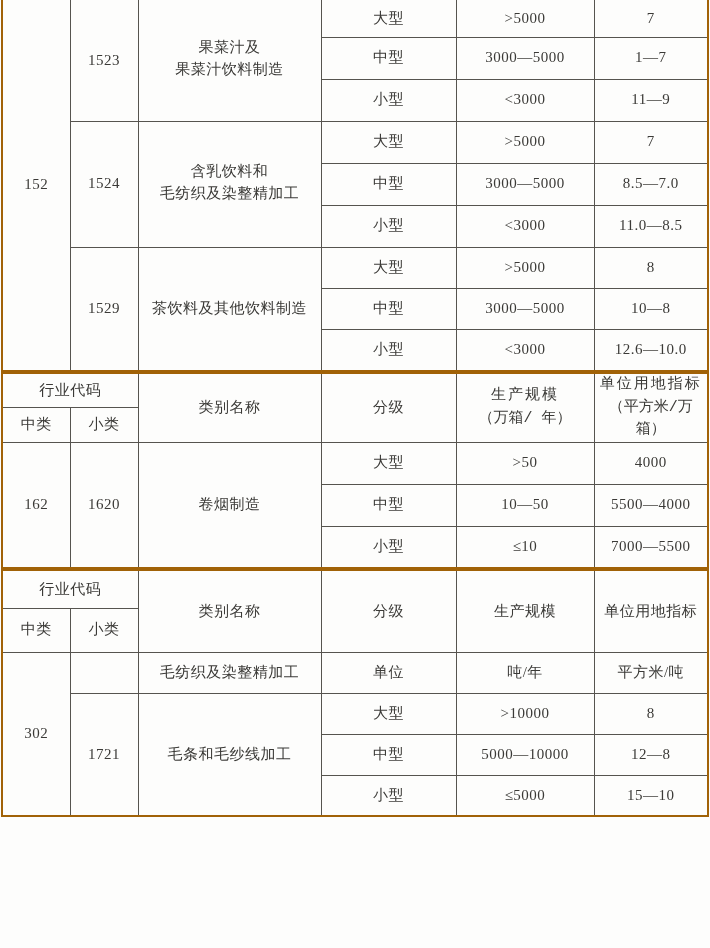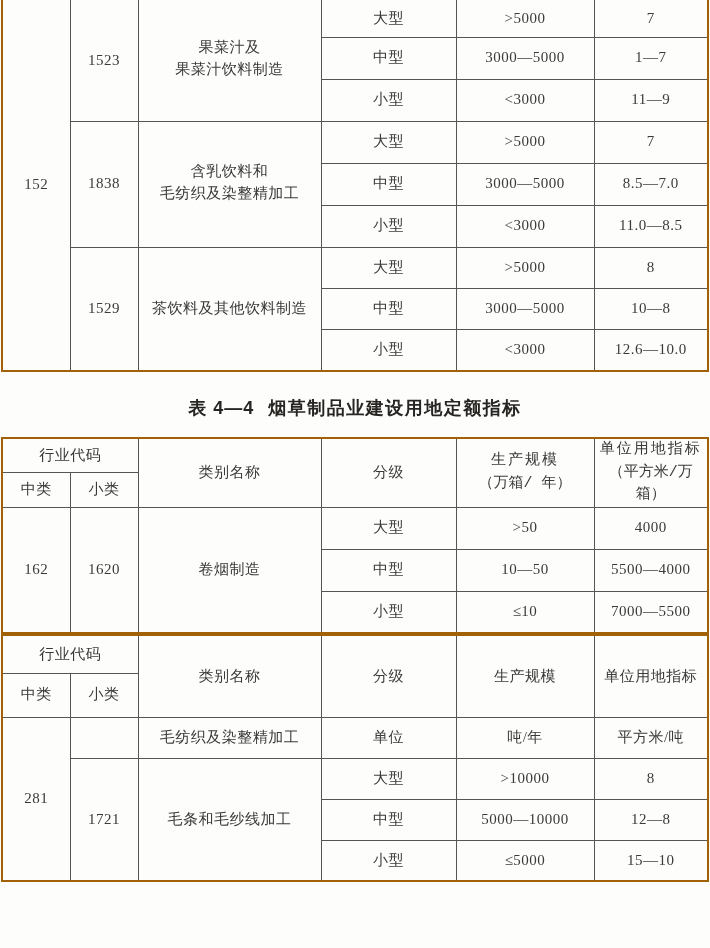--- a/index.html
+++ b/index.html
@@ -86,21 +86,21 @@
       <td>中型</td>
       <td>3000—5000</td>
       <td>1—7</td>
     </tr>
     <tr class="h42">
       <td>小型</td>
       <td>&lt;3000</td>
       <td>11—9</td>
     </tr>
     <tr class="h42">
-      <td rowspan="3">1838</td>
+      <td rowspan="3">1524</td>
       <td rowspan="3" class="two-line">
         <div>含乳饮料和</div>
         <div>毛纺织及染整精加工</div>
       </td>
       <td>大型</td>
       <td>&gt;5000</td>
       <td>7</td>
     </tr>
     <tr class="h42">
       <td>中型</td>
@@ -125,23 +125,20 @@
       <td>10—8</td>
     </tr>
     <tr class="h42">
       <td>小型</td>
       <td>&lt;3000</td>
       <td>12.6—10.0</td>
     </tr>
   </tbody>
     </table>
 
-  <div class="section-title t44-title">
-    <span class="title-label">表 4—4</span><span>烟草制品业建设用地定额指标</span>
-  </div>
 
   <table class="tbl">
     <colgroup>
       <col style="width:68px">
         <col style="width:68px">
         <col style="width:183px">
       <col style="width:135px">
         <col style="width:138px">
         <col style="width:114px">
     </colgroup>
@@ -200,21 +197,21 @@
       <td rowspan="2" class="hdr">类别名称</td>
       <td rowspan="2" class="hdr">分级</td>
       <td rowspan="2" class="hdr">生产规模</td>
       <td rowspan="2" class="hdr">单位用地指标</td>
     </tr>
     <tr class="h44">
       <td class="hdr">中类</td>
       <td class="hdr">小类</td>
     </tr>
     <tr class="h41">
-      <td rowspan="4">281</td>
+      <td rowspan="4">302</td>
       <td></td>
       <td>毛纺织及染整精加工</td>
       <td>单位</td>
       <td>吨/年</td>
       <td>平方米/吨</td>
     </tr>
     <tr class="h41">
       <td rowspan="3">1721</td>
       <td rowspan="3">毛条和毛纱线加工</td>
       <td>大型</td>

